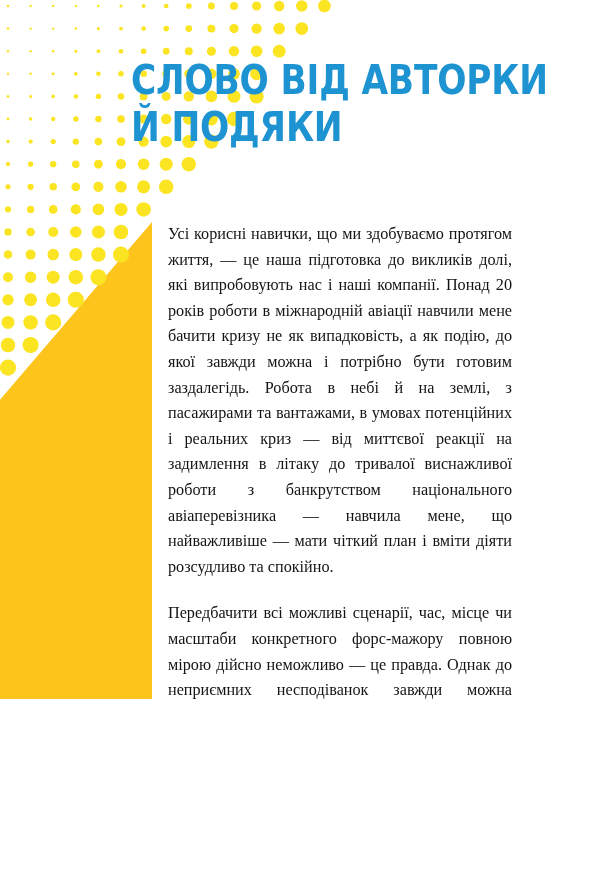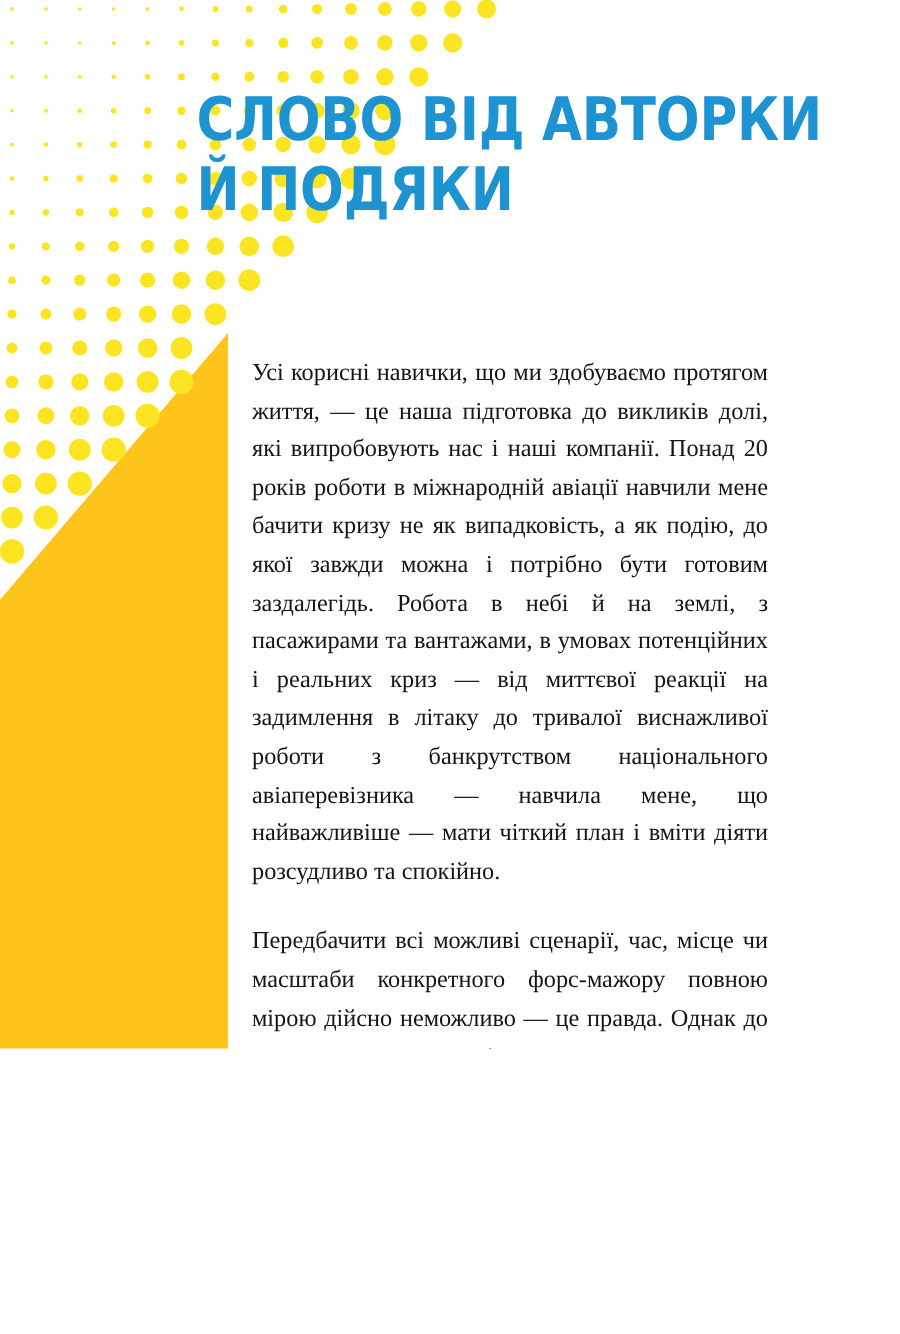--- a/index.html
+++ b/index.html
@@ -50,21 +50,21 @@
     text-transform: uppercase;
     white-space: nowrap;
     transform: scaleX(0.86);
     transform-origin: left center;
   }
 
   
   .body-block {
     position: absolute;
     left: 168px;
-    top: 236px;
+    top: 222px;
     width: 344px;
   }
   .para {
     margin: 0 0 19px 0;
     font-size: 16.2px;
     line-height: 25.6px;
     color: #141414;
     text-align: justify;
     text-justify: inter-word;
     hyphens: manual;

